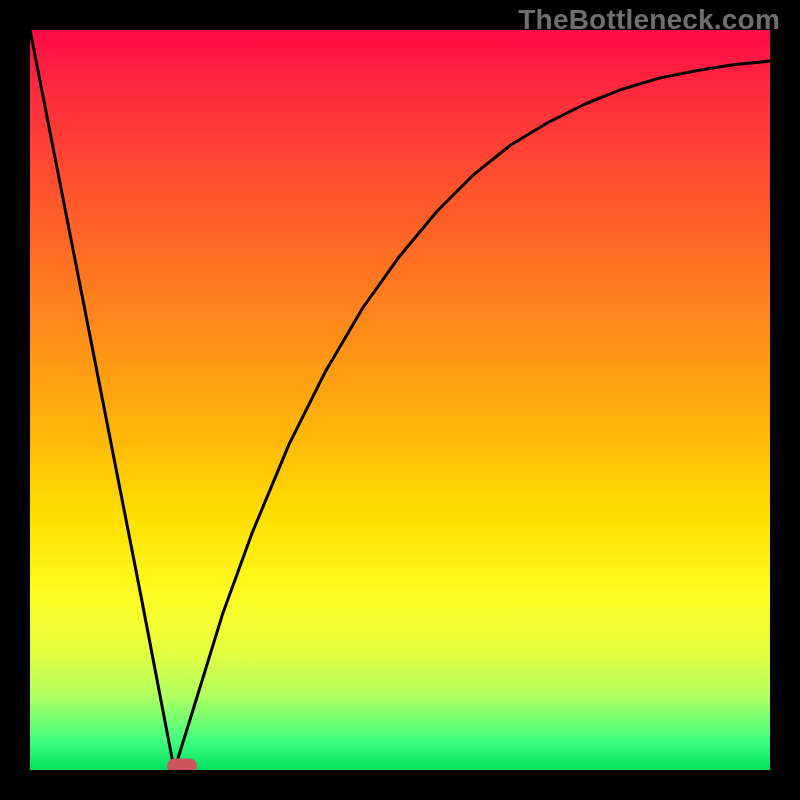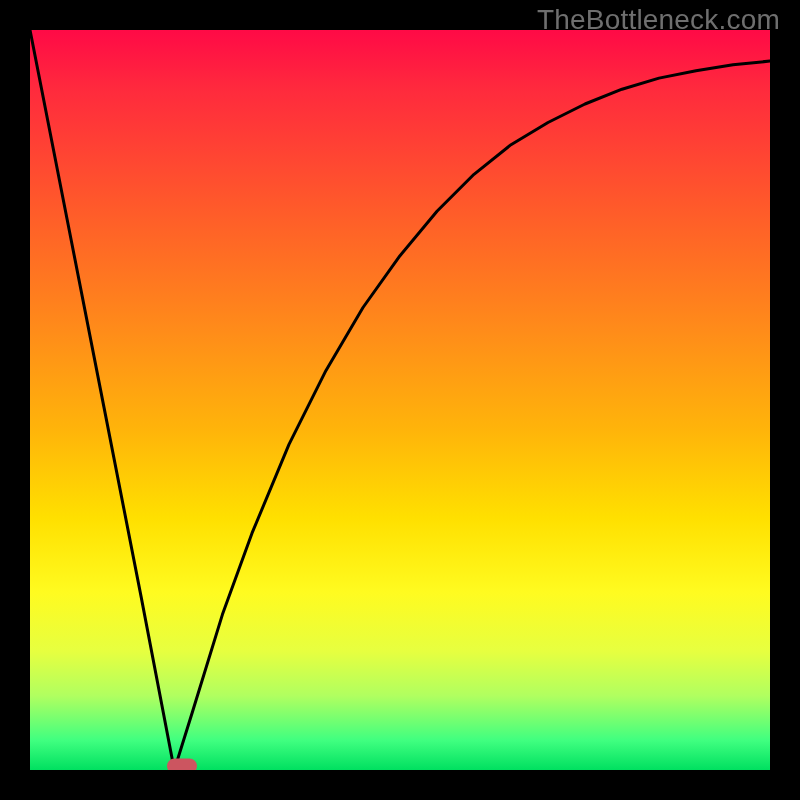--- a/index.html
+++ b/index.html
@@ -16,21 +16,21 @@
     width: 800px;
     height: 800px;
     background: #000;
   }
   .watermark {
     position: absolute;
     top: 4px;
     right: 20px;
     color: #6f6f6f;
     font-size: 28px;
-    font-weight: 400;
+    font-weight: 700;
     letter-spacing: 0.2px;
     z-index: 10;
   }
   .plot-area {
     position: absolute;
     left: 30px;
     top: 30px;
     width: 740px;
     height: 740px;
     overflow: hidden;

